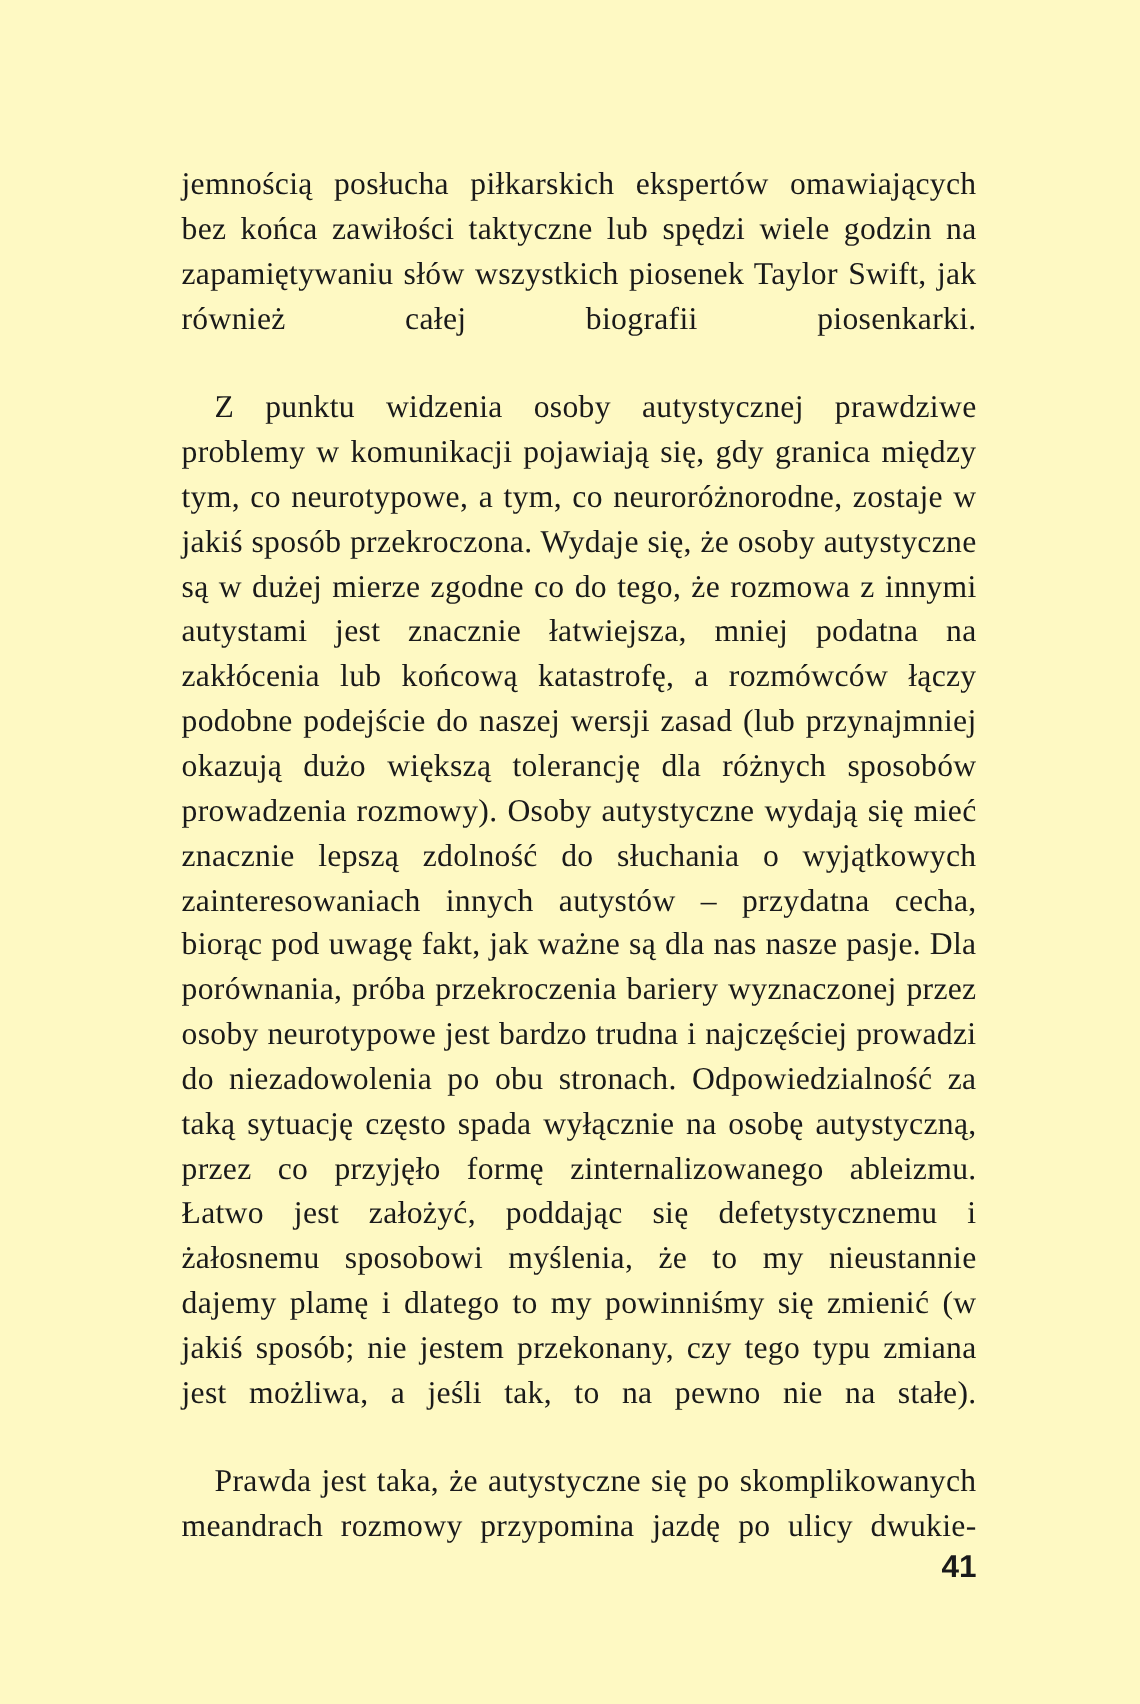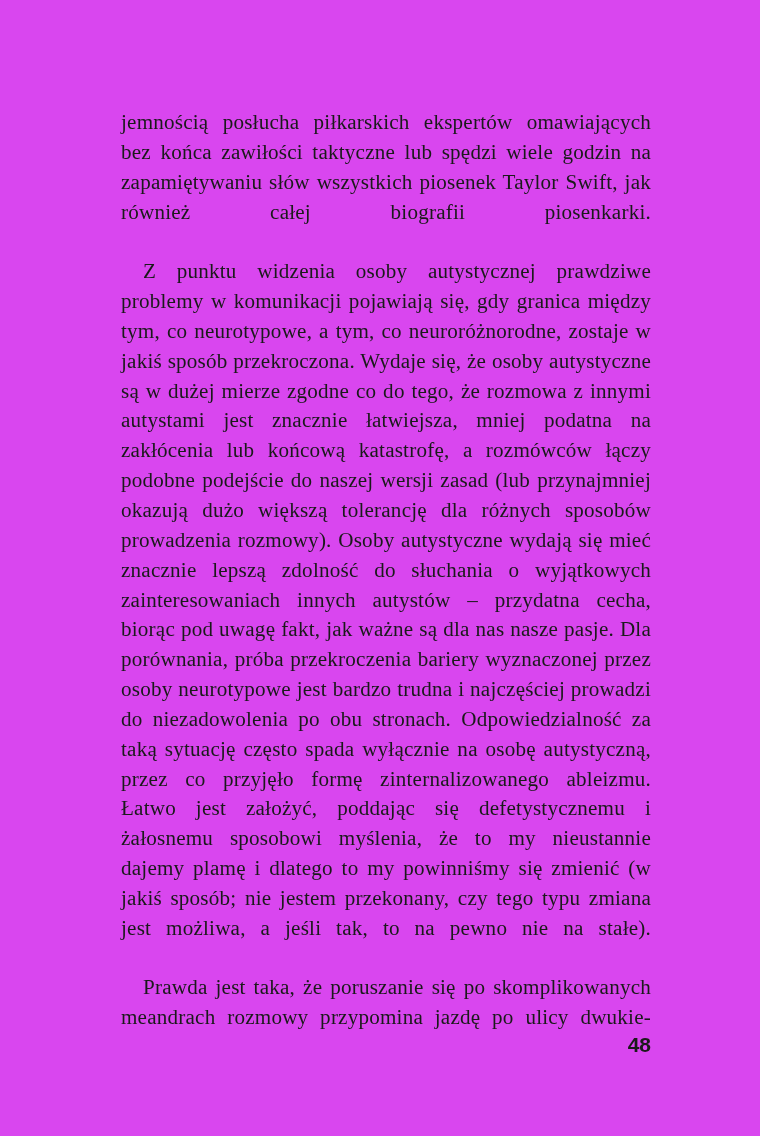--- a/index.html
+++ b/index.html
@@ -13,21 +13,21 @@
     background: #ffffff;
     font-family: "Liberation Serif", "DejaVu Serif", serif;
     color: #1c1c1c;
     overflow: hidden;
   }
 
   .page {
     position: relative;
     width: 760px;
     height: 1136px;
-    background: #d946ef;
+    background: #fef9c3;
   }
 
   .text-block {
     position: absolute;
     left: 121px;
     top: 108px;
     width: 530px;
   }
 
   .para {
@@ -71,19 +71,19 @@
 <body>
 
 <div class="page">
 
   <div class="text-block">
 
     <p class="para">jemnością posłucha piłkarskich ekspertów omawiających bez końca zawiłości taktyczne lub spędzi wiele godzin na zapamiętywaniu słów wszystkich piosenek Taylor Swift, jak również całej biografii piosenkarki.</p>
 
     <p class="para indent">Z punktu widzenia osoby autystycznej prawdziwe problemy w komunikacji pojawiają się, gdy granica między tym, co neurotypowe, a tym, co neuroróżnorodne, zostaje w jakiś sposób przekroczona. Wydaje się, że osoby autystyczne są w dużej mierze zgodne co do tego, że rozmowa z innymi autystami jest znacznie łatwiejsza, mniej podatna na zakłócenia lub końcową katastrofę, a rozmówców łączy podobne podejście do naszej wersji zasad (lub przynajmniej okazują dużo większą tolerancję dla różnych sposobów prowadzenia rozmowy). Osoby autystyczne wydają się mieć znacznie lepszą zdolność do słuchania o wyjątkowych zainteresowaniach innych autystów – przydatna cecha, biorąc pod uwagę fakt, jak ważne są dla nas nasze pasje. Dla porównania, próba przekroczenia bariery wyznaczonej przez osoby neurotypowe jest bardzo trudna i najczęściej prowadzi do niezadowolenia po obu stronach. Odpowiedzialność za taką sytuację często spada wyłącznie na osobę autystyczną, przez co przyjęło formę zinternalizowanego ableizmu. Łatwo jest założyć, poddając się defetystycznemu i żałosnemu sposobowi myślenia, że to my nieustannie dajemy plamę i dlatego to my powinniśmy się zmienić (w jakiś sposób; nie jestem przekonany, czy tego typu zmiana jest możliwa, a jeśli tak, to na pewno nie na stałe).</p>
 
-    <p class="para indent">Prawda jest taka, że poruszanie się po skomplikowanych meandrach rozmowy przypomina jazdę po ulicy dwukie-</p>
+    <p class="para indent">Prawda jest taka, że autystyczne się po skomplikowanych meandrach rozmowy przypomina jazdę po ulicy dwukie-</p>
 
   </div>
 
-  <div class="page-number">48</div>
+  <div class="page-number">41</div>
 
 </div>
 
 </body></html>

